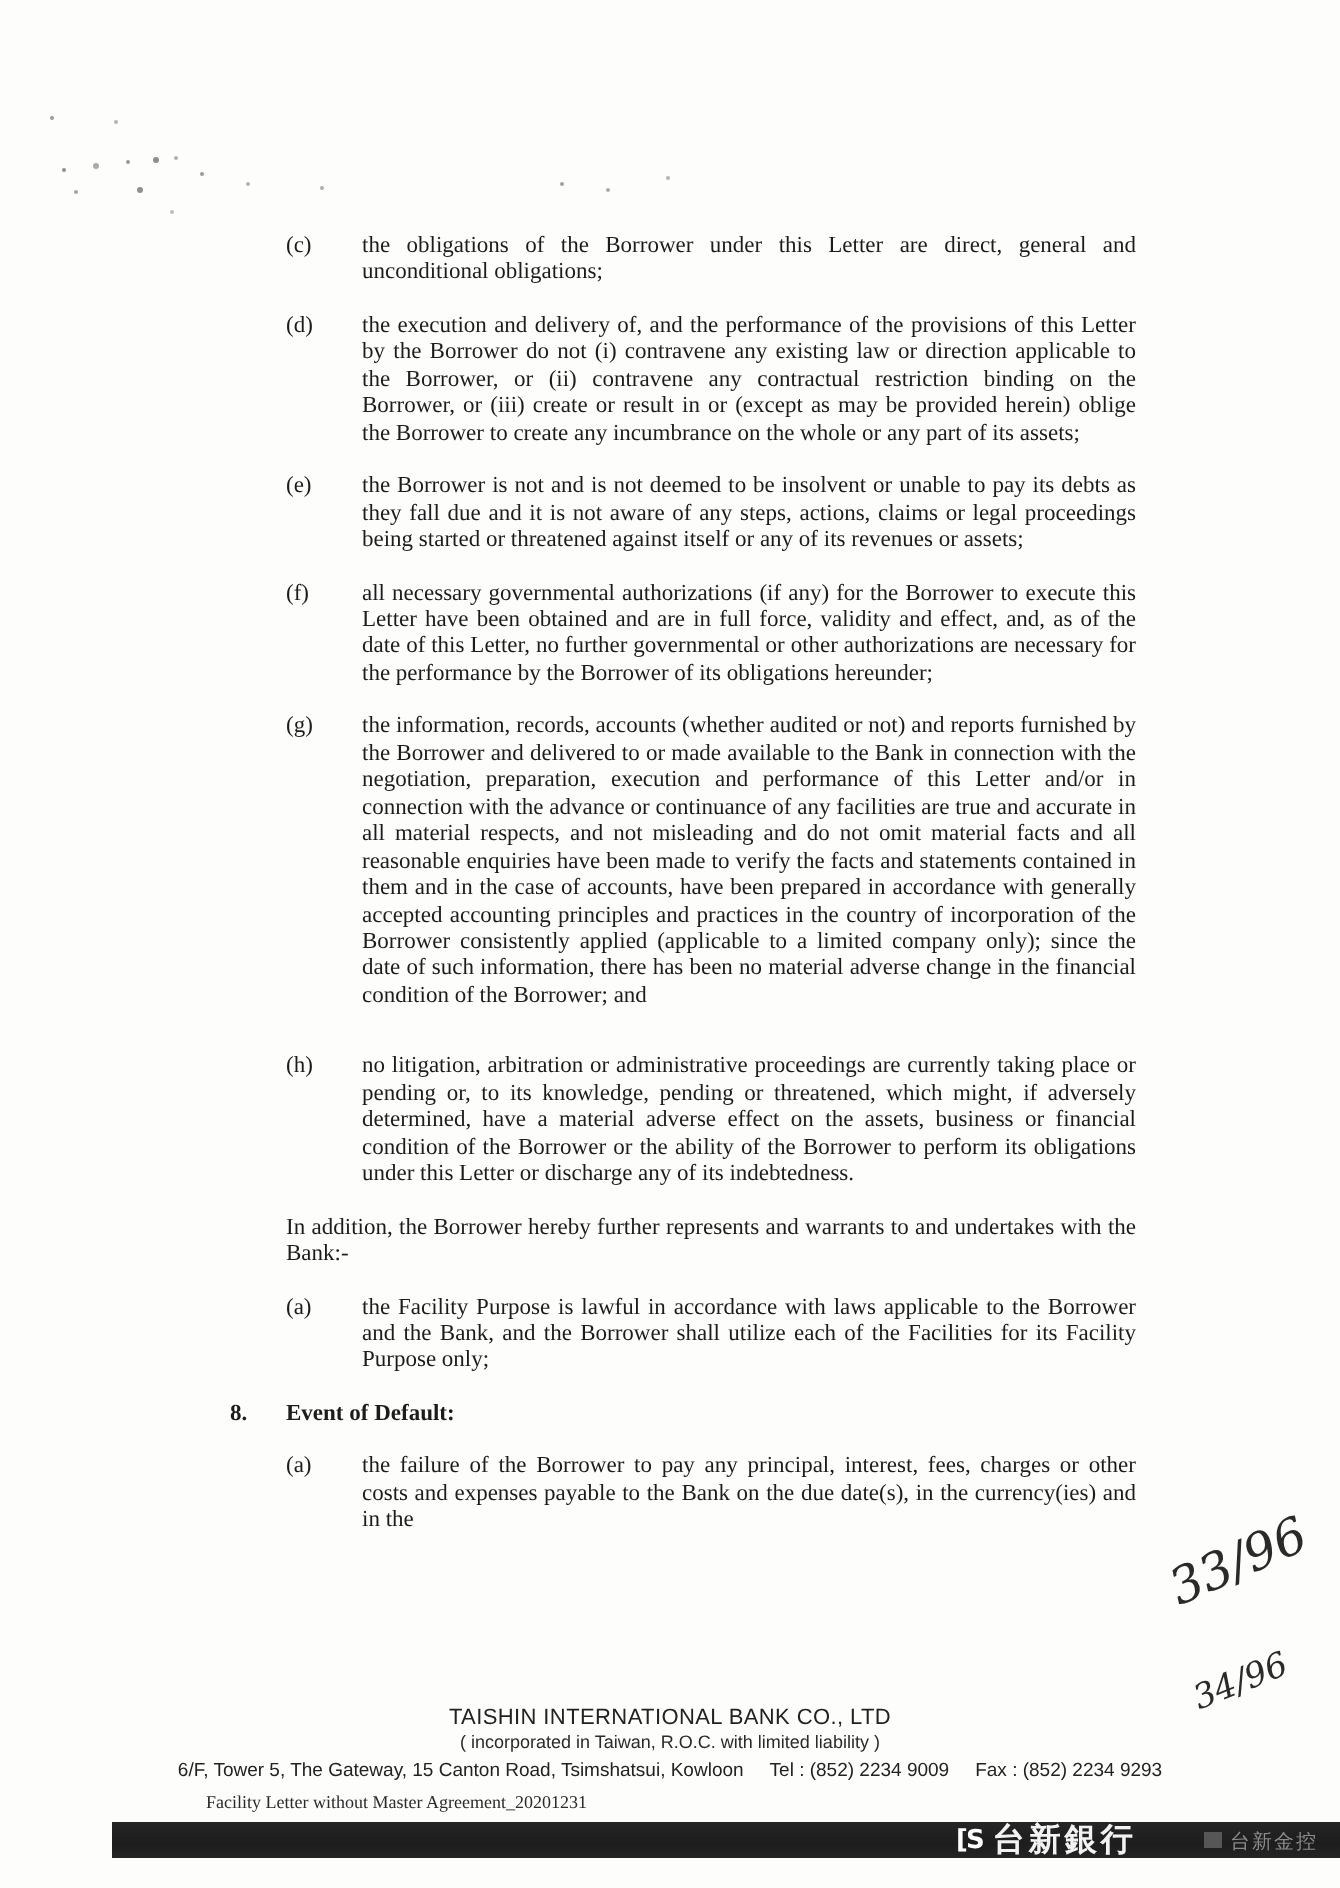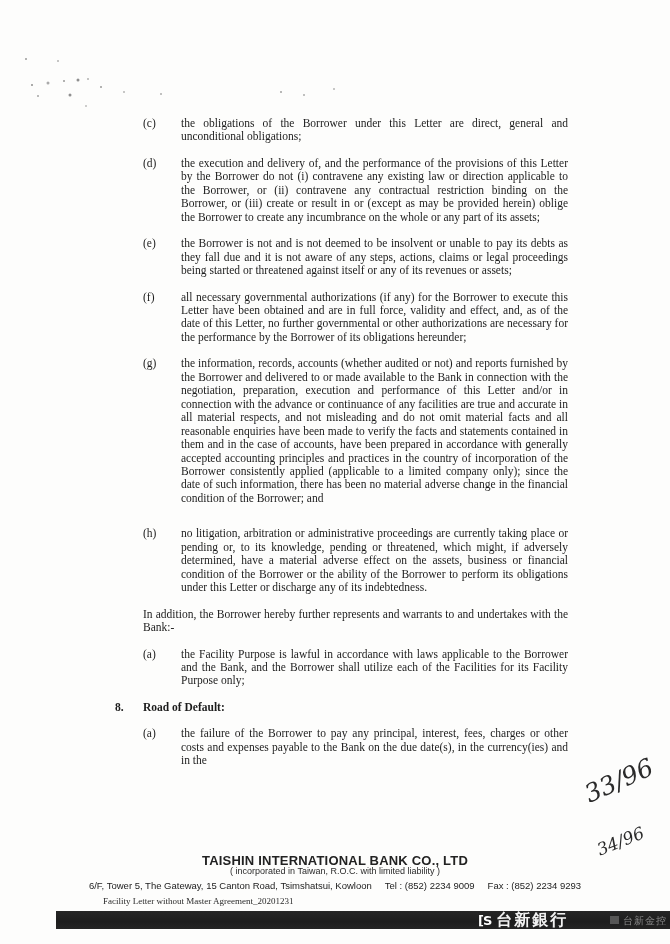--- a/index.html
+++ b/index.html
@@ -38,42 +38,42 @@
   .hw {
     position:absolute;
     font-family:"DejaVu Serif", serif;
     font-style:italic; color:#2a2a2a;
     white-space:nowrap;
   }
   .hw-top { left:583px; top:766px; font-size:25px; transform:rotate(-24deg); }
   .hw-bottom { left:596px; top:831px; font-size:17px; transform:rotate(-22deg); }
   
   .footer { position:absolute; left:0; width:670px; font-family:"Liberation Sans", sans-serif; }
-  .f-name { top:853px; text-align:center; font-size:13px; font-weight:bold; letter-spacing:0.2px; color:#222; }
+  .f-name { top:853px; text-align:center; font-size:11px; font-weight:normal; letter-spacing:0.2px; color:#222; }
   .f-inc  { top:866px; text-align:center; font-size:9px; color:#2a2a2a; }
   .f-addr { top:880px; text-align:center; font-size:9.5px; color:#222; }
   .f-addr .sep { display:inline-block; width:13px; }
   .f-ref  { top:896px; left:103px; width:auto; font-family:"Liberation Serif", serif; font-size:9px; color:#2a2a2a; }
   
   .bottom-bar {
     position:absolute; left:56px; right:0; top:911px; height:18px;
     background:linear-gradient(180deg,#262626,#1d1d1d 60%,#242424);
   }
   .bar-logo {
     position:absolute; left:422px; top:1px; height:16px;
     display:flex; align-items:center; color:#f2f2f2;
     font-family:"Liberation Sans", sans-serif;
   }
   .logo-mark {
     font-family:"DejaVu Sans", sans-serif; font-weight:bold;
     font-size:13px; letter-spacing:-1px; margin-right:5px; color:#fff;
   }
   .logo-text { font-size:16px; letter-spacing:2px; font-weight:bold; }
   .bar-right {
-    position:absolute; right:3px; top:3px; color:#8a8a8a;
+    position:absolute; right:11px; top:3px; color:#8a8a8a;
     font-size:10px; letter-spacing:1px; font-family:"Liberation Sans", sans-serif;
   }
   .bar-right .mini-mark { display:inline-block; width:9px; height:8px; background:#6d6d6d; margin-right:4px; opacity:.7; }
   
   .fragments { position:absolute; left:8px; top:928px; height:6px; width:110px; overflow:hidden; }
 </style>
 </head>
 <body>
 
 <div class="page">
@@ -115,21 +115,21 @@
     <p class="para">In addition, the Borrower hereby further represents and warrants to and undertakes with the Bank:-</p>
 
     <div class="clause">
       <span class="lbl">(a)</span>
       <span class="txt">the Facility Purpose is lawful in accordance with laws applicable to the Borrower and the Bank, and the Borrower shall utilize each of the Facilities for its Facility Purpose only;</span>
     </div>
 
 
     <div class="sec-head">
       <span class="num">8.</span>
-      <span class="ttl">Road of Default:</span>
+      <span class="ttl">Event of Default:</span>
     </div>
 
 
     <div class="clause">
       <span class="lbl">(a)</span>
       <span class="txt">the failure of the Borrower to pay any principal, interest, fees, charges or other costs and expenses payable to the Bank on the due date(s), in the currency(ies) and in the</span>
     </div>
 
   </main>
 

